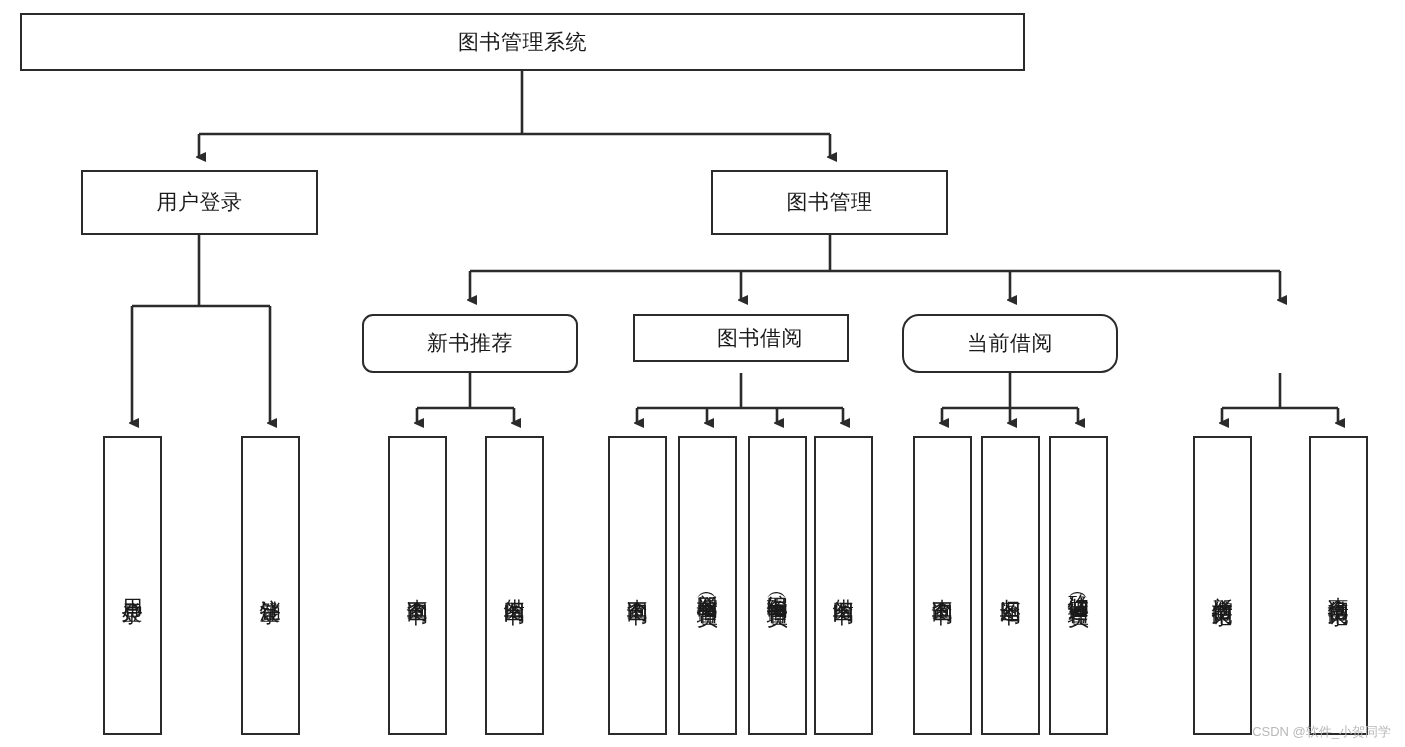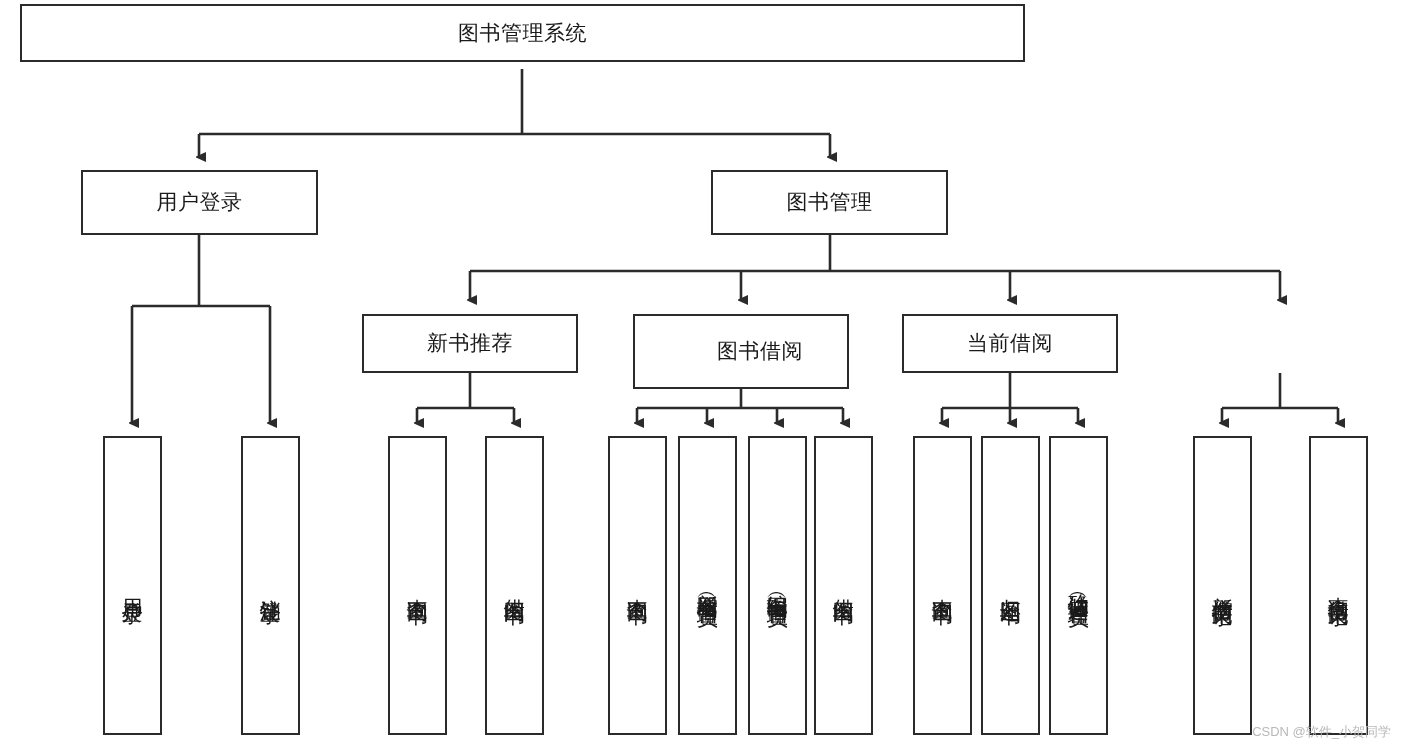--- a/index.html
+++ b/index.html
@@ -113,38 +113,38 @@
       <path d="M 1078 408 L 1078 423" marker-end="url(#arrow)"></path>
 
       <path d="M 1280 373 L 1280 408"></path>
       <path d="M 1222 408 L 1338 408"></path>
       <path d="M 1222 408 L 1222 423" marker-end="url(#arrow)"></path>
       <path d="M 1338 408 L 1338 423" marker-end="url(#arrow)"></path>
 
     </g>
   </svg>
 
-  <div class="node" style="left:20px; top:4px; width:1005px; height:58px;">
+  <div class="node" style="left:20px; top:13px; width:1005px; height:58px;">
     <span class="node-label">图书管理系统</span>
   </div>
 
   <div class="node" style="left:81px; top:170px; width:237px; height:65px;">
     <span class="node-label">用户登录</span>
   </div>
   <div class="node" style="left:711px; top:170px; width:237px; height:65px;text-align:right;">
     <span class="node-label">图书管理</span>
   </div>
 
-  <div class="node" style="left:362px; top:314px; width:216px; height:59px;">
+  <div class="node" style="left:362px; top:314px; width:216px; height:59px;border-radius:11px;">
     <span class="node-label">新书推荐</span>
   </div>
-  <div class="node" style="left:633px; top:314px; width:216px; height:75px;padding-left:38px;">
+  <div class="node" style="left:633px; top:314px; width:216px; height:48px;padding-left:38px;">
     <span class="node-label">图书借阅</span>
   </div>
-  <div class="node" style="left:902px; top:314px; width:216px; height:59px;">
+  <div class="node" style="left:902px; top:314px; width:216px; height:59px;border-radius:17px;">
     <span class="node-label">当前借阅</span>
   </div>
 
   <div class="node leaf" style="left:103px; top:436px; width:59px; height:299px;">
     <span class="node-label">用户登录</span>
   </div>
   <div class="node leaf" style="left:241px; top:436px; width:59px; height:299px;">
     <span class="node-label">注销登录</span>
   </div>
 

